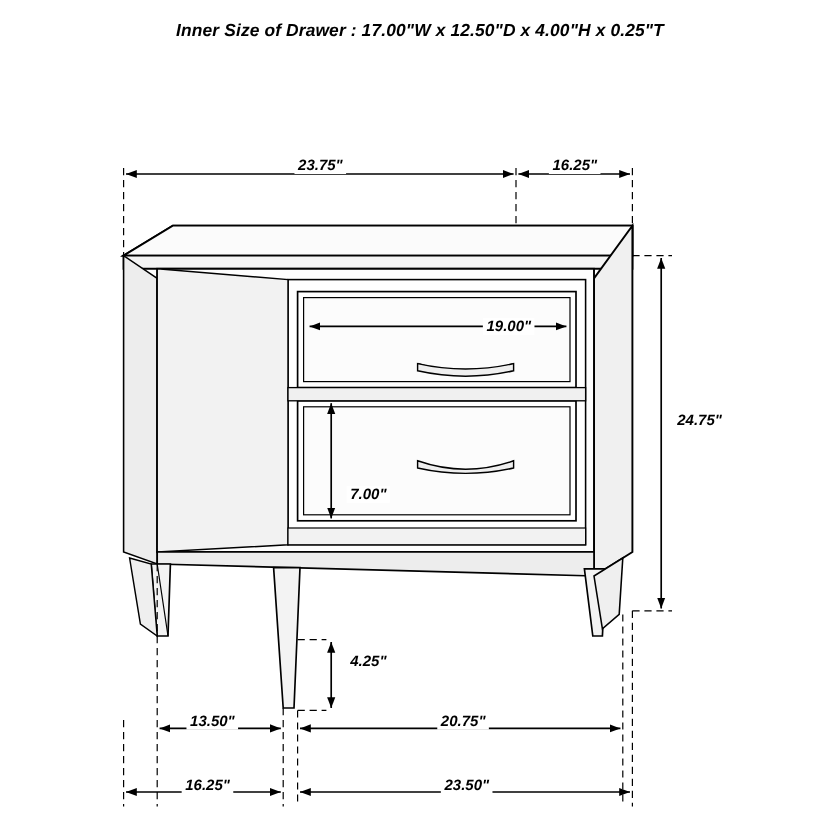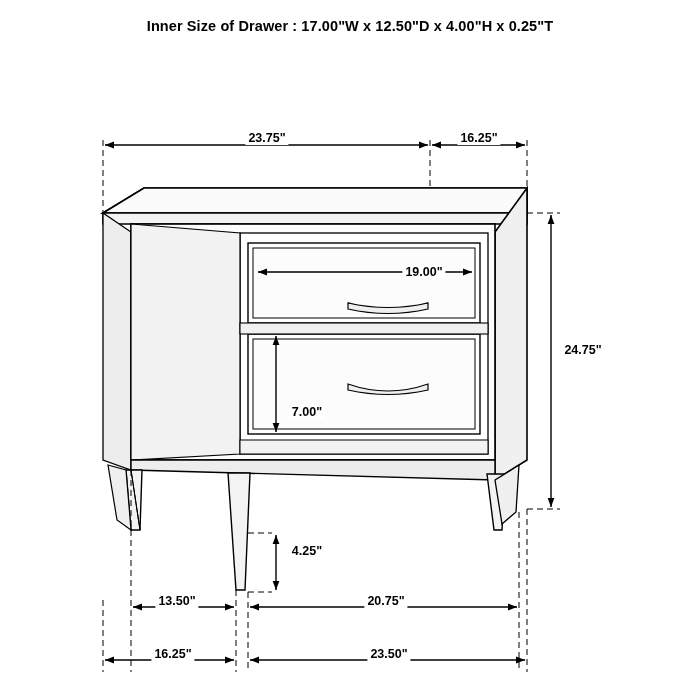--- a/index.html
+++ b/index.html
@@ -13,20 +13,21 @@
     font-family: "Liberation Sans", sans-serif;
     color: #111111;
     position: relative;
     overflow: hidden;
   }
   #stage {
     position: absolute;
     left: 0; top: 0;
     width: 700px;
     height: 700px;
+    font-style: italic;
   }
   .title {
     position: absolute;
     left: 0;
     top: 18px;
     width: 700px;
     text-align: center;
     font-size: 14.5px;
     font-weight: bold;
     letter-spacing: 0.1px;

